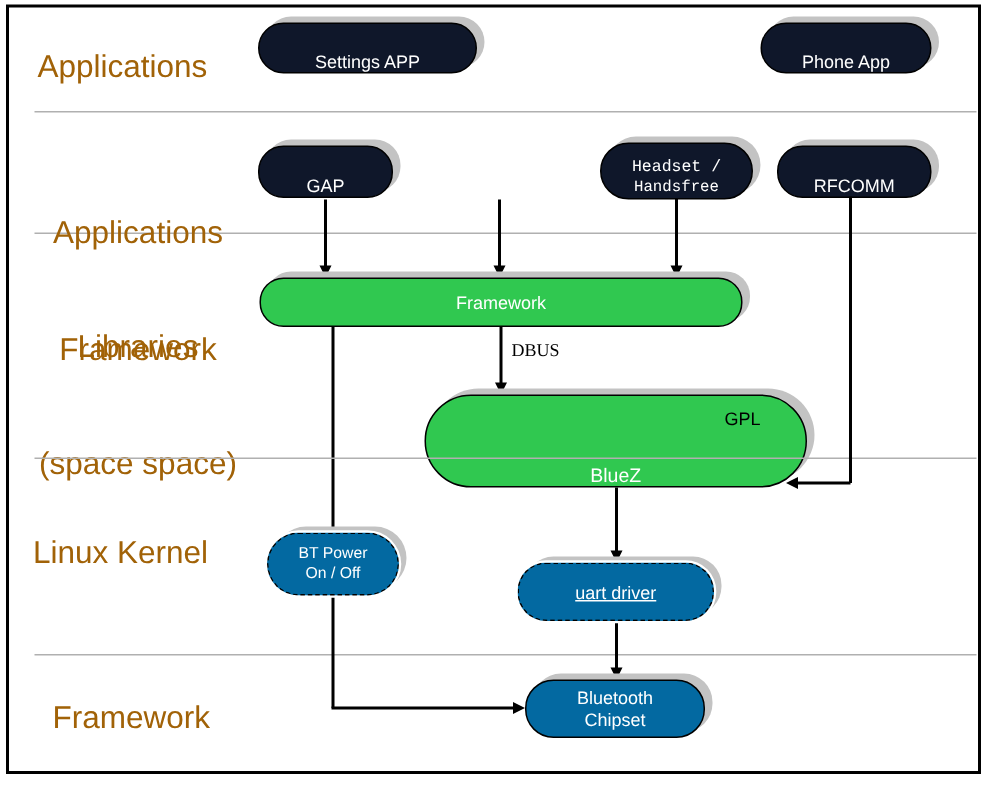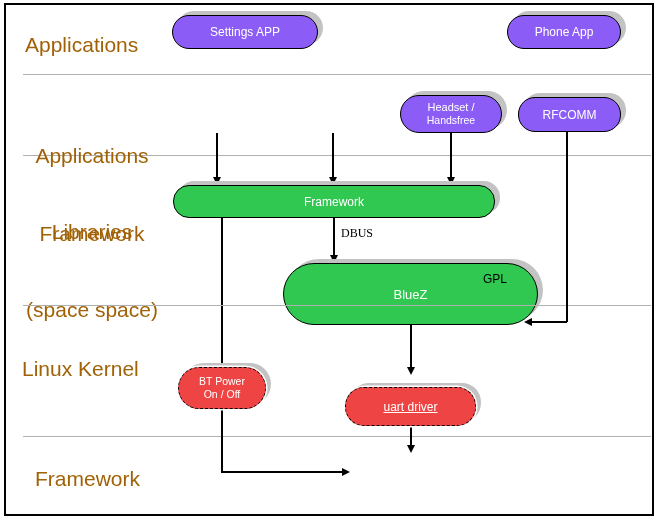--- a/index.html
+++ b/index.html
@@ -19,25 +19,25 @@
   .layer-label {
     position:absolute; color:#a16207; font-size:21px; line-height:26px;
     text-align:center; white-space:pre; z-index:0;
   }
   .pill {
     position:absolute; display:flex; flex-direction:column; align-items:center;
     justify-content:center; color:#fff; border:1.5px solid #000;
     box-sizing:border-box; box-shadow:5px -4px 0 #c3c3c3; z-index:2;
     text-align:center;
   }
-  .pill.blue  { background:#8b5cf6; }
+  .pill.blue  { background:#0f172a;justify-content:flex-end; }
   .pill.green { background:#30c850; }
-  .pill.red   { background:#ef4444;margin-top:12px; }
+  .pill.red   { background:#0369a1; }
   .pill.dashed{ border:1.5px dashed #000; box-shadow:0 0 0 1.5px #fff, 5px -4px 0 #c3c3c3; }
-  .t12 { font-size:12px; } .t13 { font-size:13px; }
+  .t12 { font-size:12px; } .t13 { font-size:13px;justify-content:flex-end; }
   .t11 { font-size:11px; line-height:13px; } .t10 { font-size:10.5px; line-height:13px; }
   .l125 { line-height:15px; }
   .vline { position:absolute; width:1.5px; background:#000; z-index:1; }
   .hline { position:absolute; height:1.5px; background:#000; z-index:1; }
   .ztop  { z-index:6; }
   .arrow-down {
     position:absolute; width:0; height:0; z-index:1;
     border-left:4px solid transparent; border-right:4px solid transparent;
     border-top:8px solid #000;
   }
@@ -105,21 +105,24 @@
   <div class="vline" style="left:410px; top:413px; height:33px;"></div>
   <div class="arrow-down" style="left:407px; top:445px;"></div>
 
   <div class="pill blue t12" style="left:172px; top:15px; width:146px; height:34px; border-radius:17px;">
     <span>Settings APP</span>
   </div>
   <div class="pill blue t12" style="left:507px; top:15px; width:114px; height:34px; border-radius:17px;">
     <span>Phone App</span>
   </div>
 
-  <div class="pill blue" style="left:400px; top:95px; width:102px; height:38px; border-radius:19px;">
+  <div class="pill blue t12" style="left:172px; top:97px; width:90px; height:35px; border-radius:17px;">
+    <span>GAP</span>
+  </div>
+  <div class="pill blue" style="left:400px; top:95px; width:102px; height:38px; border-radius:19px;font-family:Liberation Mono, monospace;">
     <div class="t11">Headset /</div>
     <div class="t10">Handsfree</div>
   </div>
   <div class="pill blue t12" style="left:518px; top:97px; width:103px; height:35px; border-radius:17px;">
     <span>RFCOMM</span>
   </div>
 
   <div class="pill green t12" style="left:173px; top:185px; width:322px; height:33px; border-radius:16px;">
     <span>Framework</span>
   </div>
@@ -129,14 +132,18 @@
   </div>
 
   <div class="pill red dashed" style="left:178px; top:355px; width:88px; height:42px; border-radius:21px;">
     <div class="t10">BT Power</div>
     <div class="t10">On / Off</div>
   </div>
   <div class="pill red dashed t12" style="left:345px; top:375px; width:131px; height:39px; border-radius:19px;text-decoration:underline;">
     <span>uart driver</span>
   </div>
 
+  <div class="pill red" style="left:350px; top:453px; width:120px; height:39px; border-radius:19px;">
+    <div class="t12 l125">Bluetooth</div>
+    <div class="t12 l125">Chipset</div>
+  </div>
 
 </div>
 
 </body></html>

